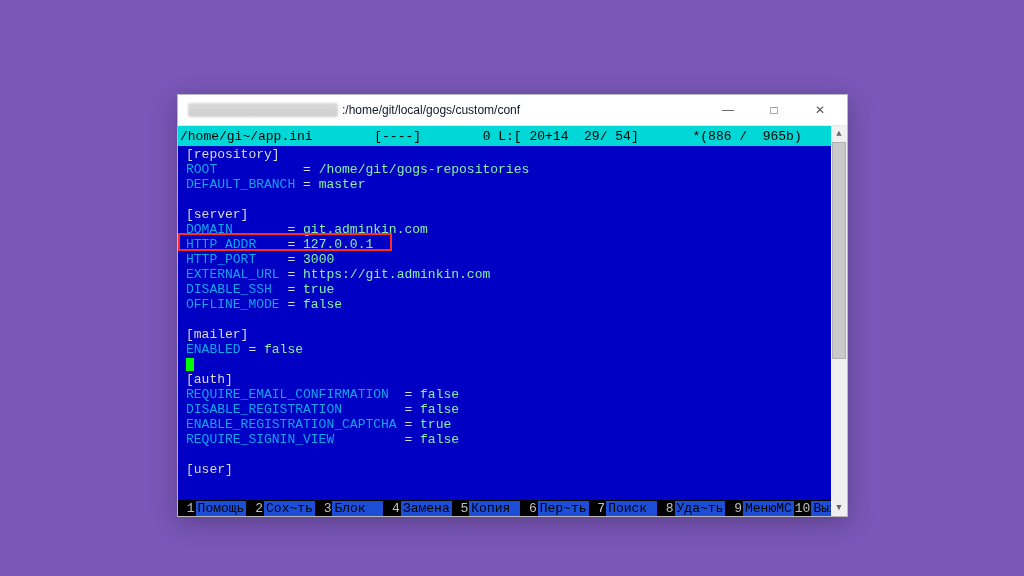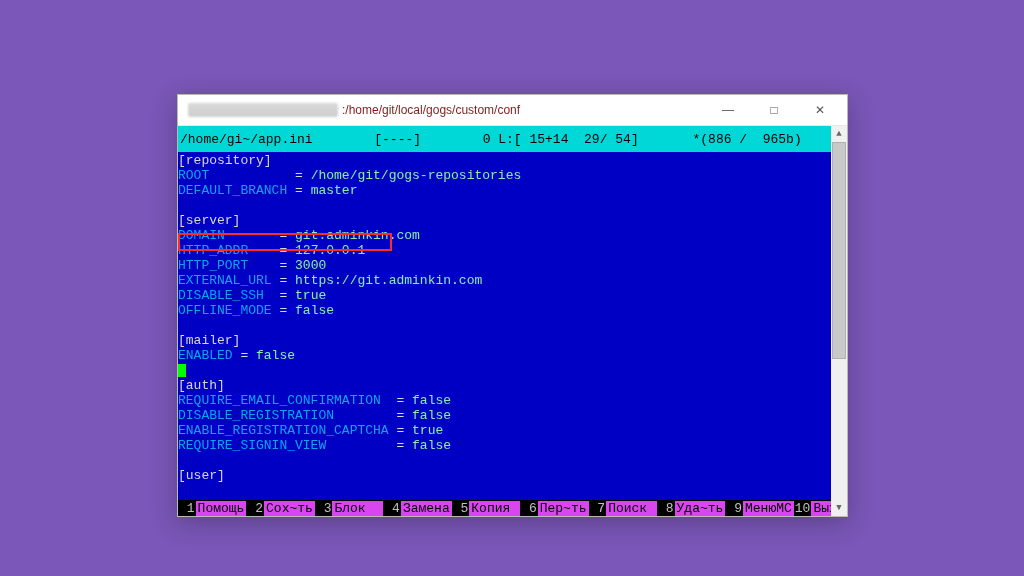--- a/index.html
+++ b/index.html
@@ -11,40 +11,40 @@
   }
   .titlebar{
     height:30px;display:flex;align-items:center;background:#fff;
     border-bottom:1px solid #e8e8e8;padding:0 4px;
   }
   .titlebar .redact{
     width:150px;height:14px;margin-left:6px;margin-right:4px;
     background:linear-gradient(#d9d9d9,#cfcfcf);filter:blur(1px);border-radius:2px;
   }
   .titlebar .title{
-    font-size:12px;color:#7f1d1d;
+    font-size:12px;color:#0f172a;
   }
   .tcontrols{margin-left:auto;display:flex}
   .tbtn{
     width:46px;height:30px;display:flex;align-items:center;justify-content:center;
     font-size:12px;color:#555;cursor:default;
   }
   .client{
     flex:1;display:flex;flex-direction:column;
     background:#0000c4;font-family:Consolas,"Courier New",monospace;
     font-size:13px;line-height:15px;letter-spacing:0;
     position:relative;overflow:hidden;
   }
   .statusbar{
-    height:26px;background:#00d8d8;color:#000;white-space:pre;
+    height:20px;background:#00d8d8;color:#000;white-space:pre;
     padding:0 2px;display:flex;align-items:center;gap:23px;
   }
   .statusbar .mod{color:#000}
   .editor{
-    flex:1;padding:1px 0;color:#d8d8d8;white-space:pre;overflow:hidden;
+    flex:1;padding:1px 8px;color:#d8d8d8;white-space:pre;overflow:hidden;
     position:relative;
   }
   .ln{height:15px;display:flex;align-items:center}
   .sec{color:#d8d8d8}
   .key{color:#0ea5e9}
   .eq{color:#d8d8d8}
   .val{color:#86efac}
   .cursor-block{
     display:inline-block;width:8px;height:13px;background:#00ff00;
   }
@@ -63,42 +63,42 @@
     display:flex;align-items:center;justify-content:center;color:#666;font-size:9px;
     background:#f0f0f0}
   .scroll-arrow.up{top:-16px}
   .scroll-arrow.down{bottom:-16px}
   .fkeys{
     height:16px;background:#000;color:#00d8d8;display:flex;
     white-space:pre;align-items:center;font-size:13px;
   }
   .fk{display:flex;align-items:center}
   .fk .n{background:#000;color:#c0c0c0;padding:0 1px}
-  .fk .lab{background:#d946ef;color:#000;padding:0 2px}
+  .fk .lab{background:#1d4ed8;color:#000;padding:0 2px}
 </style>
 </head>
 <body>
 
 <div class="window">
   <div class="titlebar">
     <div class="redact"></div>
     <div class="title">:/home/git/local/gogs/custom/conf</div>
     <div class="tcontrols">
       <div class="tbtn">—</div>
       <div class="tbtn">□</div>
       <div class="tbtn">✕</div>
     </div>
   </div>
 
   <div class="client">
 
     <div class="statusbar">
       <span>/home/gi~/app.ini</span><span>  </span>
       <span>[----]</span><span>  </span>
-      <span>0 L:[ 15+14  29/ 54]</span><span> </span>
+      <span>0 L:[ 20+14  29/ 54]</span><span> </span>
       <span class="mod">*(886 /  965b)</span><span> </span>
       <span>0018</span><span> </span>
       <span>0x00A</span><span> </span>
       <span>[*][X]</span>
     </div>
 
     <div class="editor" id="editor"><div class="ln"><span class="sec">[repository]</span></div><div class="ln"><span class="key">ROOT</span><span class="eq">           = </span><span class="val">/home/git/gogs-repositories</span></div><div class="ln"><span class="key">DEFAULT_BRANCH</span><span class="eq"> = </span><span class="val">master</span></div><div class="ln"></div><div class="ln"><span class="sec">[server]</span></div><div class="ln"><span class="key">DOMAIN</span><span class="eq">       = </span><span class="val">git.adminkin.com</span></div><div class="ln"><span class="key">HTTP_ADDR</span><span class="eq">    = </span><span class="val">127.0.0.1</span></div><div class="ln"><span class="key">HTTP_PORT</span><span class="eq">    = </span><span class="val">3000</span></div><div class="ln"><span class="key">EXTERNAL_URL</span><span class="eq"> = </span><span class="val">https://git.adminkin.com</span></div><div class="ln"><span class="key">DISABLE_SSH</span><span class="eq">  = </span><span class="val">true</span></div><div class="ln"><span class="key">OFFLINE_MODE</span><span class="eq"> = </span><span class="val">false</span></div><div class="ln"></div><div class="ln"><span class="sec">[mailer]</span></div><div class="ln"><span class="key">ENABLED</span><span class="eq"> = </span><span class="val">false</span></div><div class="ln"><span class="cursor-block"></span></div><div class="ln"><span class="sec">[auth]</span></div><div class="ln"><span class="key">REQUIRE_EMAIL_CONFIRMATION</span><span class="eq">  = </span><span class="val">false</span></div><div class="ln"><span class="key">DISABLE_REGISTRATION</span><span class="eq">        = </span><span class="val">false</span></div><div class="ln"><span class="key">ENABLE_REGISTRATION_CAPTCHA</span><span class="eq"> = </span><span class="val">true</span></div><div class="ln"><span class="key">REQUIRE_SIGNIN_VIEW</span><span class="eq">         = </span><span class="val">false</span></div><div class="ln"></div><div class="ln"><span class="sec">[user]</span></div></div>
 
     <div class="fkeys" id="fkeys"><span class="fk"><span class="n"> 1</span><span class="lab">Помощь</span></span><span class="fk"><span class="n"> 2</span><span class="lab">Сох~ть</span></span><span class="fk"><span class="n"> 3</span><span class="lab">Блок  </span></span><span class="fk"><span class="n"> 4</span><span class="lab">Замена</span></span><span class="fk"><span class="n"> 5</span><span class="lab">Копия </span></span><span class="fk"><span class="n"> 6</span><span class="lab">Пер~ть</span></span><span class="fk"><span class="n"> 7</span><span class="lab">Поиск </span></span><span class="fk"><span class="n"> 8</span><span class="lab">Уда~ть</span></span><span class="fk"><span class="n"> 9</span><span class="lab">МенюMC</span></span><span class="fk"><span class="n">10</span><span class="lab">Выход</span></span></div>
 

